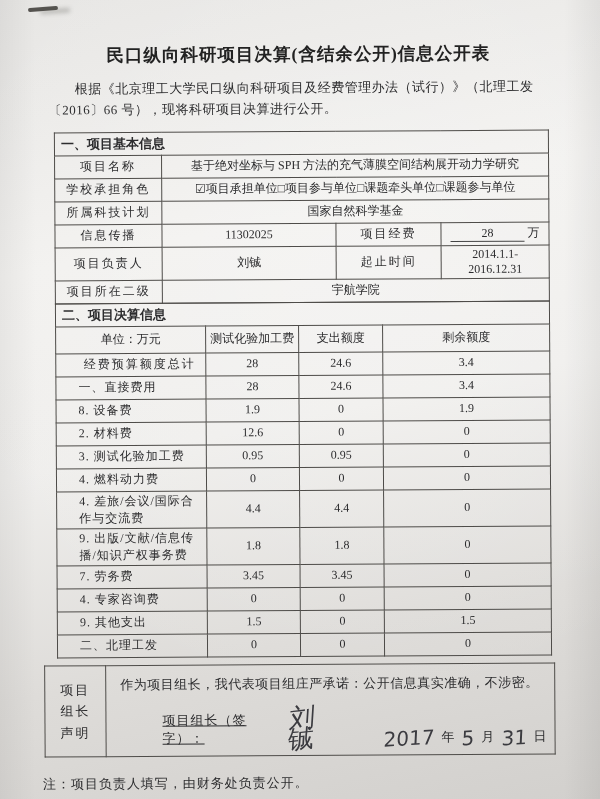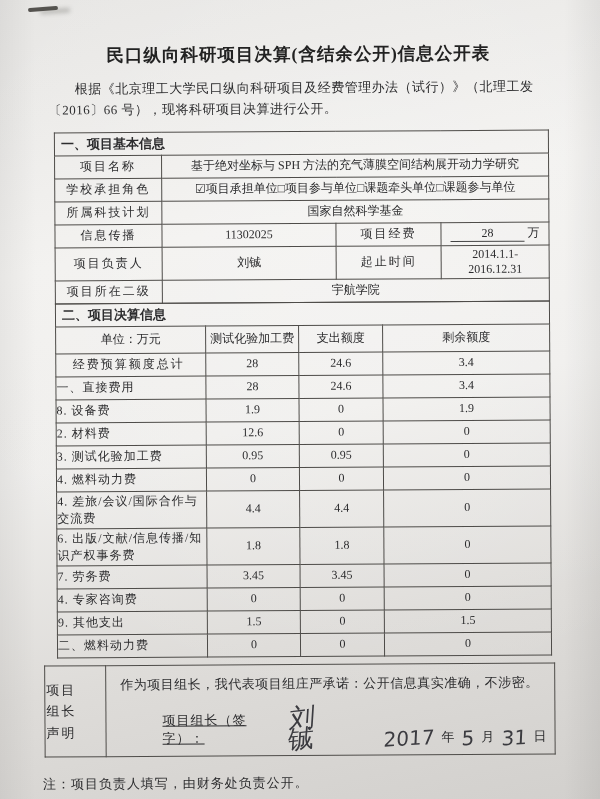--- a/index.html
+++ b/index.html
@@ -35,27 +35,27 @@
     margin:0 48px 0 50px;font-size:13px;line-height:1.6;text-indent:2em;
     letter-spacing:0.5px;
   }
   table{border-collapse:collapse;table-layout:fixed;}
   .tbl{margin-left:55px;width:494px;font-size:12px;}
   .tbl td{border:1px solid #4e4c49;padding:1px 4px;height:20px;text-align:center;vertical-align:middle;}
   .tbl td.sec{font-weight:bold;font-size:13px;text-align:left;padding-left:6px;
     font-family:"Liberation Sans","DejaVu Sans",sans-serif;}
   .tbl td.lbl{letter-spacing:2px;}
   .tbl2{margin-top:-1px;}
-  .tbl2 td.rowlbl{text-align:left;padding-left:0;letter-spacing:1px;border-radius:6px;}
+  .tbl2 td.rowlbl{text-align:left;padding-left:22px;letter-spacing:1px;border-radius:6px;}
   .tbl2 td.rowlbl.center{text-align:center;letter-spacing:2px;}
   .hdr td{height:24px;}
   .funding-line{display:inline-block;min-width:66px;border-bottom:1px solid #444;text-align:center;padding:0 4px;}
   .decl{margin-left:42px;width:511px;margin-top:7px;font-size:13px;}
   .decl td{border:1px solid #4e4c49;vertical-align:middle;}
-  .decl .side{width:58px;text-align:left;line-height:1.65;letter-spacing:2px;}
+  .decl .side{width:58px;text-align:center;line-height:1.65;letter-spacing:2px;}
   .decl .body-cell{padding:10px 8px 8px 14px;}
   .decl .statement{letter-spacing:0.5px;}
   .sign-row{display:flex;align-items:flex-end;margin-top:13px;padding-left:42px;}
   .sign-label{letter-spacing:1px;text-decoration:underline;}
   .hand{
     font-family:"DejaVu Sans","Liberation Sans",sans-serif;
     color:#26262c;opacity:0.88;
   }
   .hand-name{
     font-size:26px;transform:rotate(-6deg) skewX(-10deg);display:inline-block;
@@ -173,21 +173,21 @@
       <td>0</td>
       <td>0</td>
     </tr>
     <tr>
       <td class="rowlbl">4. 差旅/会议/国际合作与交流费</td>
       <td>4.4</td>
       <td>4.4</td>
       <td>0</td>
     </tr>
     <tr>
-      <td class="rowlbl">6. 出版/文献/信息传播/知识产权事务费</td>
+      <td class="rowlbl">9. 出版/文献/信息传播/知识产权事务费</td>
       <td>1.8</td>
       <td>1.8</td>
       <td>0</td>
     </tr>
     <tr>
       <td class="rowlbl">7. 劳务费</td>
       <td>3.45</td>
       <td>3.45</td>
       <td>0</td>
     </tr>
@@ -197,21 +197,21 @@
       <td>0</td>
       <td>0</td>
     </tr>
     <tr>
       <td class="rowlbl">9. 其他支出</td>
       <td>1.5</td>
       <td>0</td>
       <td>1.5</td>
     </tr>
     <tr>
-      <td class="rowlbl">二、燃料动力费</td>
+      <td class="rowlbl">二、北理工发</td>
       <td>0</td>
       <td>0</td>
       <td>0</td>
     </tr>
   </tbody>
     </table>
 
   <table class="decl">
     <tbody>
         <tr>

